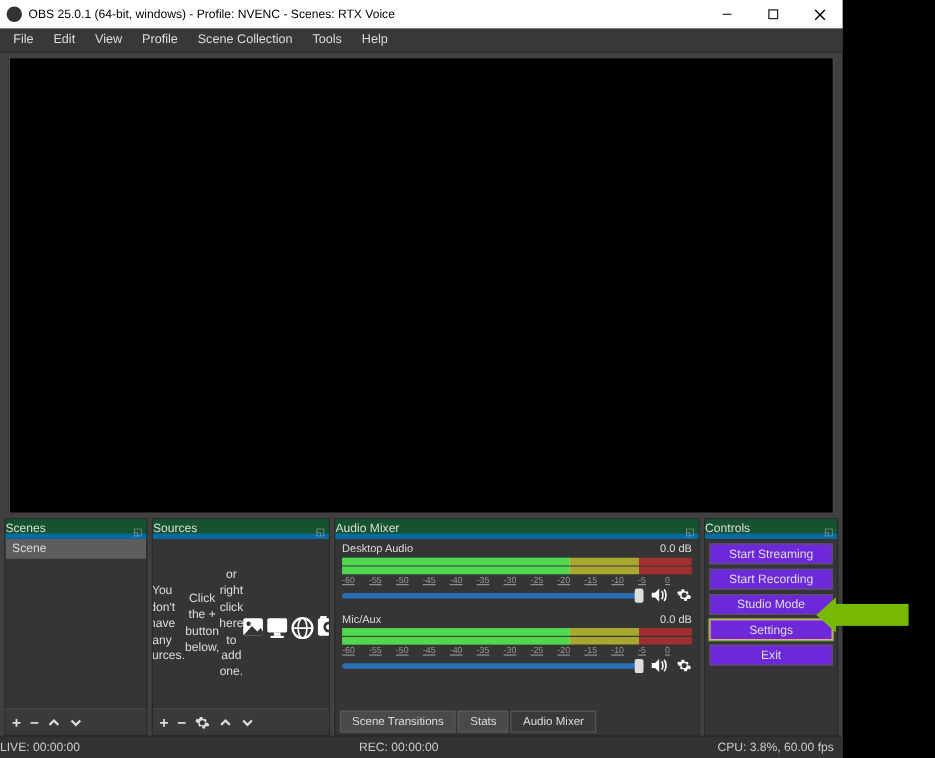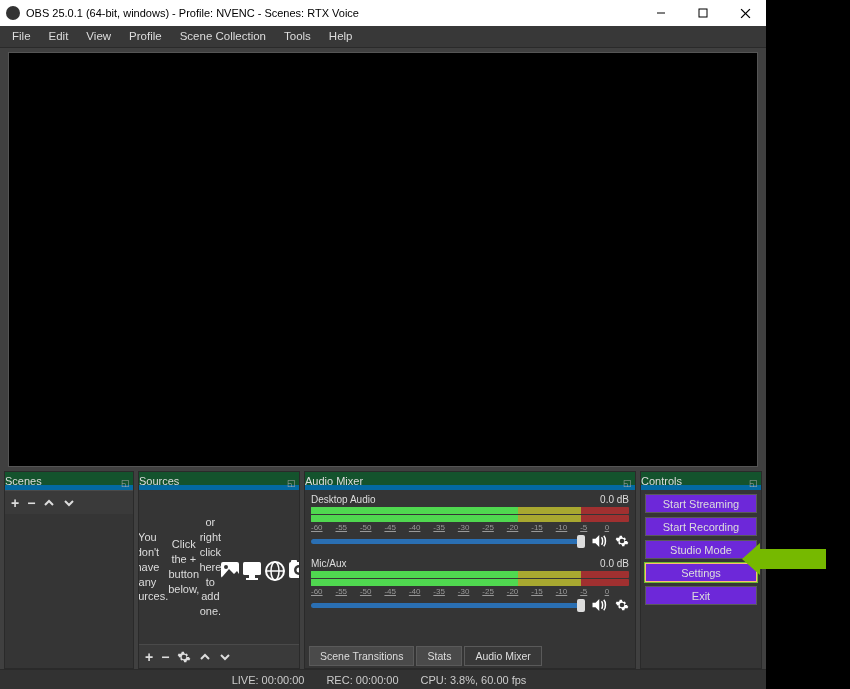--- a/index.html
+++ b/index.html
@@ -37,21 +37,21 @@
   .mixer-row2 { display: flex; align-items: center; gap: 6px; }
   .mixer-slider { flex: 1; height: 5px; background: #2a6fb3; border-radius: 3px; position: relative; }
   .mixer-slider .thumb { position: absolute; right: 0; top: -4px; width: 8px; height: 13px; background: #ddd; border-radius: 2px; }
   .mixer-icongroup { display: flex; gap: 6px; color: #ddd; }
   .controls-body { padding: 4px; display: flex; flex-direction: column; gap: 4px; }
   .ctrl-btn { background: #6d28d9; color: #ddd; font-size: 11px; text-align: center; line-height: 18px; height: 19px; border: 1px solid #5a5a5a; }
   .ctrl-btn.selected { border: 1px solid #fdba74; box-shadow: 0 0 0 1px #6fbf2e; }
   .bottom-tabs { display: flex; gap: 2px; align-items: center; height: 24px; padding: 0 4px; margin-top: 32px; }
   .tab { background: #4a4a4a; color: #ddd; font-size: 10.5px; padding: 3px 10px; border: 1px solid #5a5a5a; }
   .tab.active { background: #393939; }
-  .statusbar { height: 20px; background: #323232; color: #ccc; font-size: 11px; display: flex; justify-content: center; align-items: center; padding-right: 8px; gap: 22px; border-top: 1px solid #2a2a2a; }
+  .statusbar { height: 20px; background: #323232; color: #ccc; font-size: 11px; display: flex; justify-content: space-between; align-items: center; padding-right: 8px; gap: 22px; border-top: 1px solid #2a2a2a; }
   .arrow { position: absolute; left: 758px; top: 549px; }
   .arrow-body { width: 68px; height: 20px; background: #76b900; position: relative; }
   .arrow-head { position: absolute; left: -16px; top: -6px; width: 0; height: 0; border-top: 16px solid transparent; border-bottom: 16px solid transparent; border-right: 18px solid #76b900; }
   svg { display: block; }
 </style>
 </head>
 <body>
 
 <div class="app-window">
 
@@ -91,20 +91,23 @@
   </div>
 
   <div class="preview"></div>
 
   <div class="panels">
 
     <div class="panel scenes">
       <div class="panel-header">
         <span>Scenes</span>
         <span class="panel-popout">◱</span>
+      </div>
+      <div class="panel-body">
+        <div class="scene-item">Scene</div>
       </div>
       <div class="panel-footer">
         <span class="tool">+</span>
         <span class="tool">−</span>
         <span class="tool">
             <svg width="12" height="10">
               <polyline points="2,7 6,3 10,7" fill="none" stroke="#ddd" stroke-width="2"></polyline>
             </svg>
           </span>
         <span class="tool">

